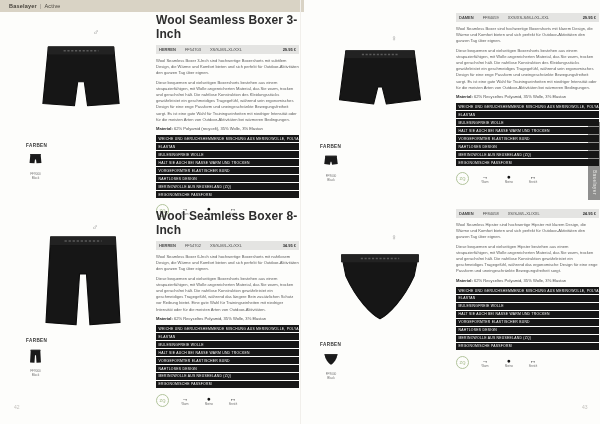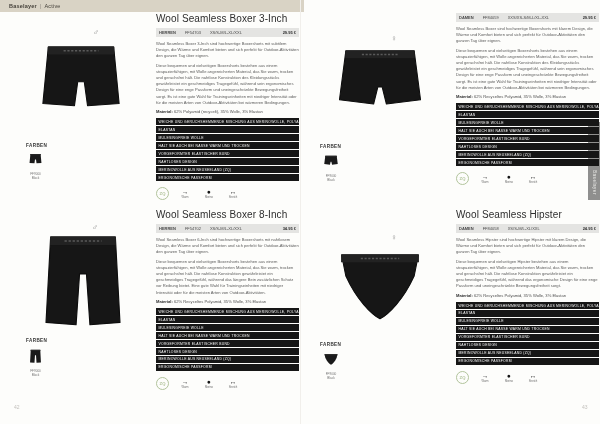--- a/index.html
+++ b/index.html
@@ -23,21 +23,21 @@
     display:flex;align-items:flex-end;justify-content:center;
     box-sizing:border-box;padding-bottom:5px;
   }
   .tab-right span{
     writing-mode:vertical-rl;font-size:4.6px;color:#efefec;letter-spacing:.5px;
   }
   .gutter{left:300px;top:0;width:1px;height:424px;background:#f1efeb;}
   .pagenum{font-size:5px;color:#c3c1bd;}
   
   .col{width:143px;}
-  .title{font-size:10px;font-weight:400;color:#2d2d2d;margin:0 0 4px 0;letter-spacing:.1px;}
+  .title{font-size:12px;font-weight:700;color:#2d2d2d;margin:0 0 4px 0;letter-spacing:.1px;}
   .info-bar{
     background:#e4e4e2;height:9px;display:flex;align-items:center;
     font-size:4px;color:#4a4a4a;padding:0 3px;box-sizing:border-box;margin-bottom:4px;
   }
   .info-bar .g{font-weight:700;margin-right:9px;}
   .info-bar .a{margin-right:9px;}
   .info-bar .s{flex:1;}
   .info-bar .p{font-weight:700;color:#2c2c2c;}
   .desc{font-size:4.1px;line-height:1.5;color:#5b5b5b;}
   .desc p{margin:0 0 3.5px 0;}
@@ -261,21 +261,20 @@
 <div class="abs farben" style="left:320px;top:342px;">FARBEN</div>
 <svg class="abs" style="left:322px;top:352px;" width="18" height="16" viewBox="0 0 100 90">
   <path d="M14,12 L86,12 L82,32 C72,54 58,68 50,72 C42,68 28,54 18,32 Z" fill="#1a1a1a"></path>
   <rect x="13.5" y="12" width="73" height="7" fill="#262626"></rect>
 </svg>
 <div class="abs swatch-caption" style="left:314px;top:372px;width:34px;">
   <div>FF9000</div>
   <div>Black</div>
 </div>
 <div class="abs col" style="left:456px;top:209px;">
-  <h2 class="title">Wool Seamless Hipster</h2>
   <div class="info-bar">
     <span class="g">DAMEN</span>
     <span class="a">FF84058</span>
     <span class="s">XS/S-M/L-XL/XXL</span>
     <span class="p">24.95 €</span>
   </div>
   <div class="desc">
     <p>Wool Seamless Hipster sind hochwertige Hipster mit klarem Design, die Wärme und Komfort bieten und sich perfekt für Outdoor-Aktivitäten den ganzen Tag über eignen.</p>
     <p>Diese bequemen und vielseitigen Hipster bestehen aus einem strapazierfähigen, mit Wolle angereicherten Material, das Sie warm, trocken und geruchsfrei hält. Die nahtlose Konstruktion gewährleistet ein geschmeidiges Tragegefühl, während das ergonomische Design für eine enge Passform und uneingeschränkte Bewegungsfreiheit sorgt.</p>
   </div>

